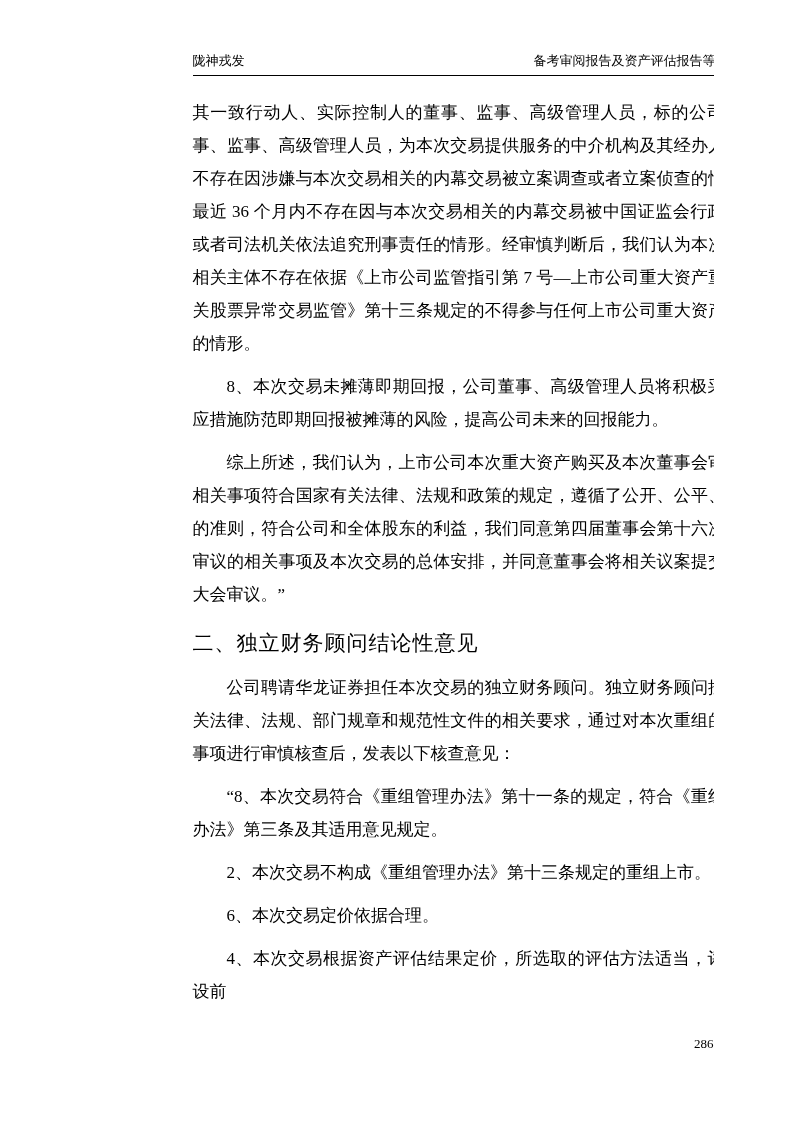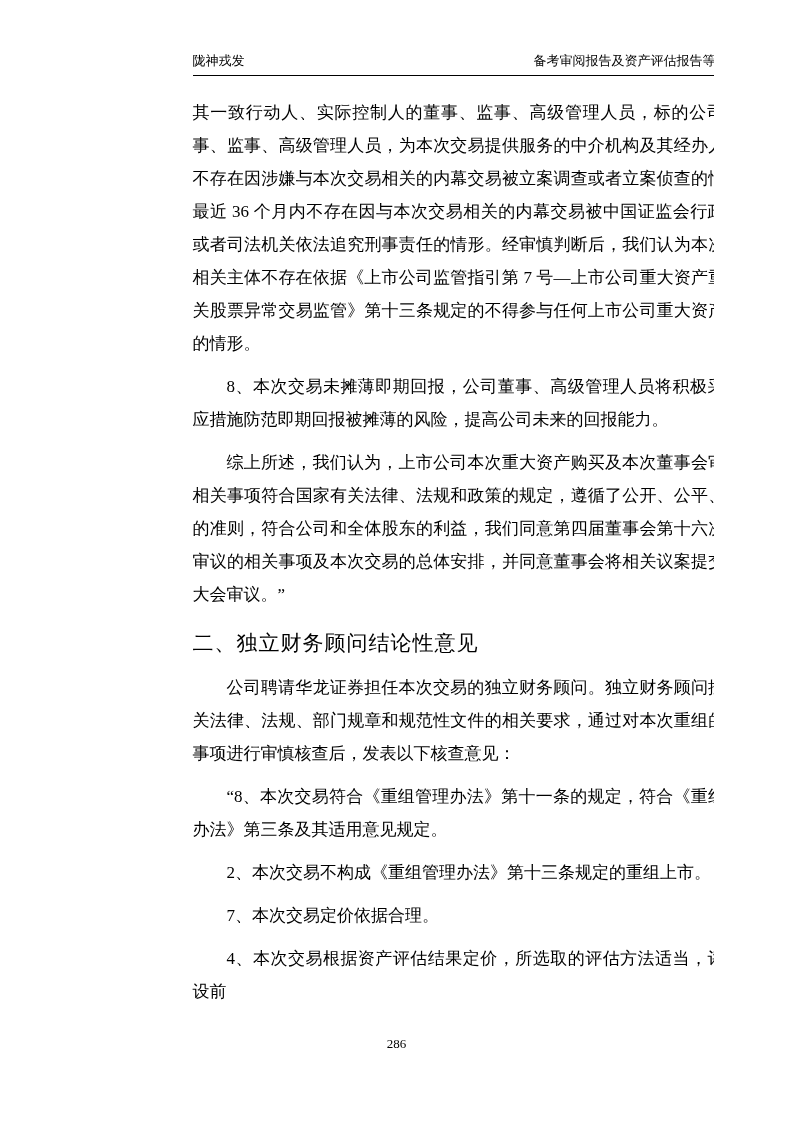--- a/index.html
+++ b/index.html
@@ -53,21 +53,21 @@
     line-height: 28px;
     margin: 18px 0 14px 0;
     letter-spacing: 1px;
   }
 
   .doc-footer {
     position: absolute;
     top: 1036px;
     left: 0;
     width: 100%;
-    text-align: center;
+    text-align: right;
     font-size: 13px;
     line-height: 16px;
   }
 </style>
 </head>
 <body>
 
 <div class="page">
 
   <div class="doc-header">
@@ -86,21 +86,21 @@
     <p class="para indent">综上所述，我们认为，上市公司本次重大资产购买及本次董事会审议的相关事项符合国家有关法律、法规和政策的规定，遵循了公开、公平、公正的准则，符合公司和全体股东的利益，我们同意第四届董事会第十六次会议审议的相关事项及本次交易的总体安排，并同意董事会将相关议案提交股东大会审议。”</p>
 
     <h2 class="section-heading">二、独立财务顾问结论性意见</h2>
 
     <p class="para indent">公司聘请华龙证券担任本次交易的独立财务顾问。独立财务顾问按照相关法律、法规、部门规章和规范性文件的相关要求，通过对本次重组的有关事项进行审慎核查后，发表以下核查意见：</p>
 
     <p class="para indent">“8、本次交易符合《重组管理办法》第十一条的规定，符合《重组管理办法》第三条及其适用意见规定。</p>
 
     <p class="para indent">2、本次交易不构成《重组管理办法》第十三条规定的重组上市。</p>
 
-    <p class="para indent">7、本次交易定价依据合理。</p>
+    <p class="para indent">6、本次交易定价依据合理。</p>
 
     <p class="para indent">4、本次交易根据资产评估结果定价，所选取的评估方法适当，评估假设前</p>
 
   </div>
 
   <div class="doc-footer">
     <span>286</span>
   </div>
 
 </div>

